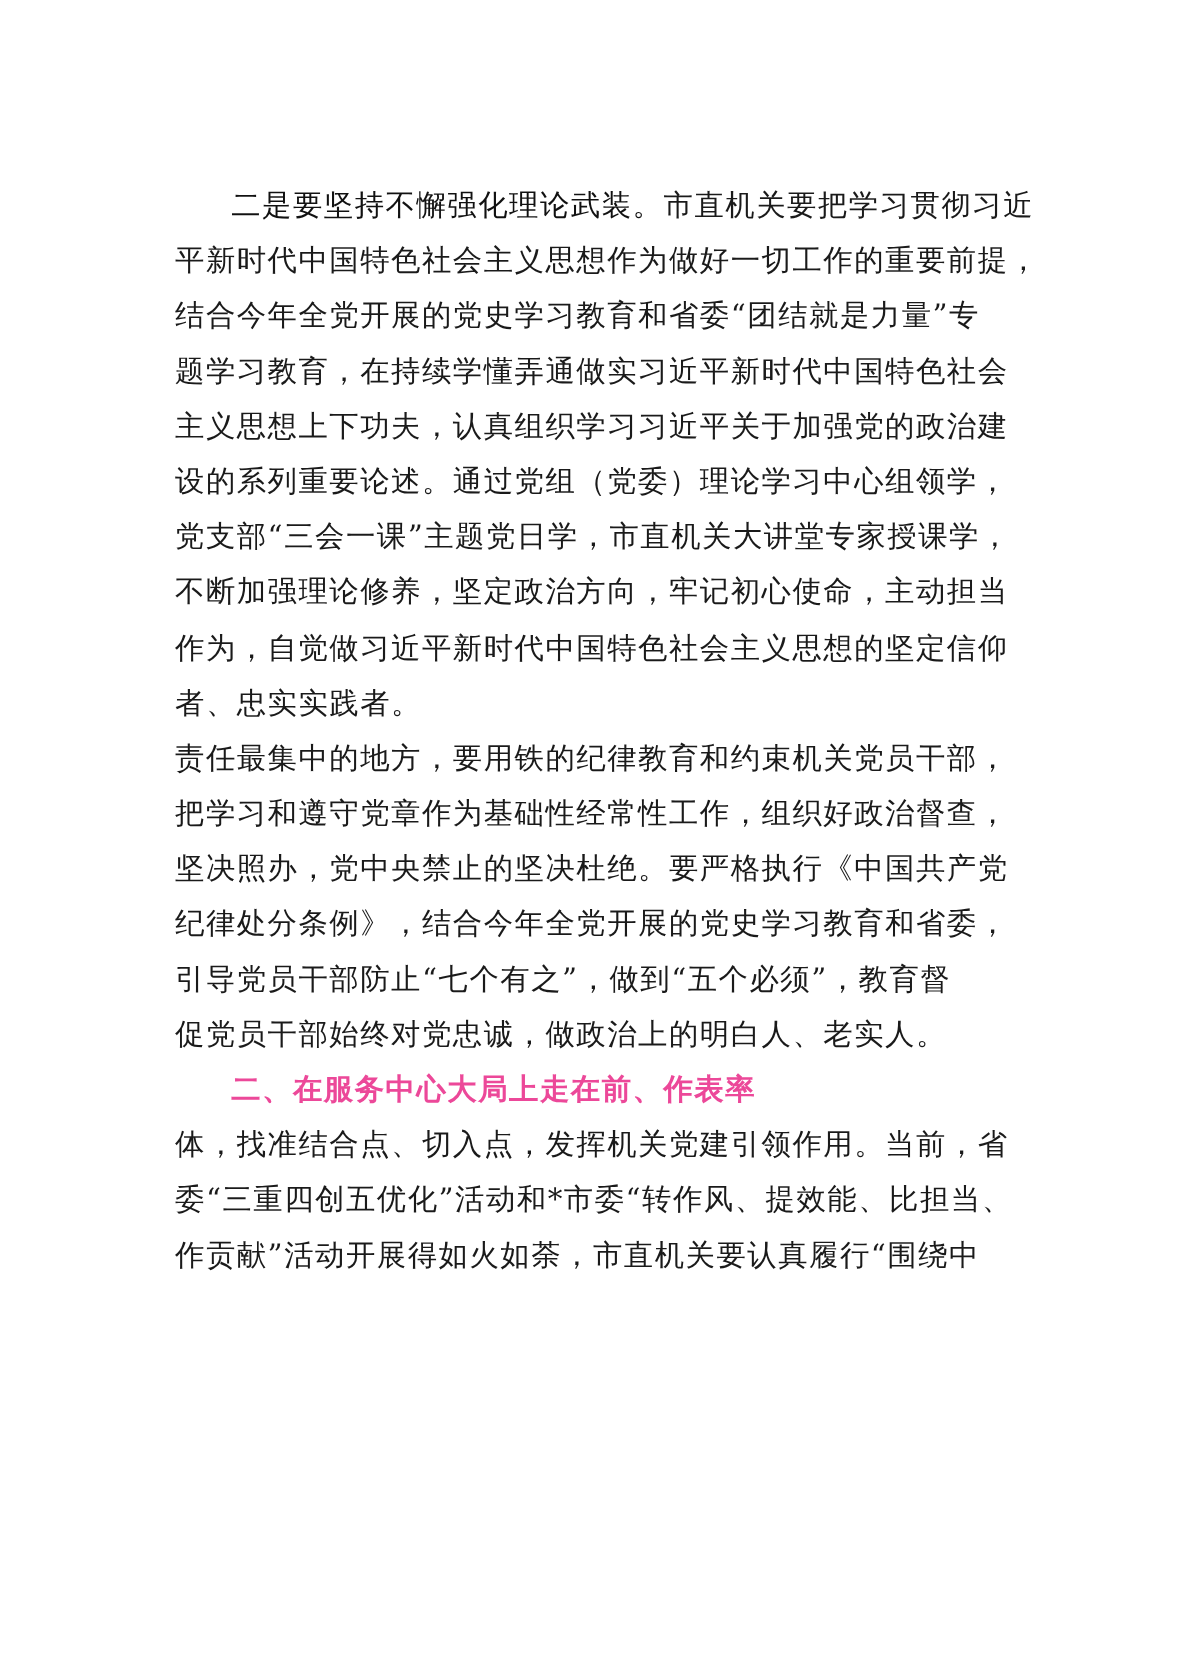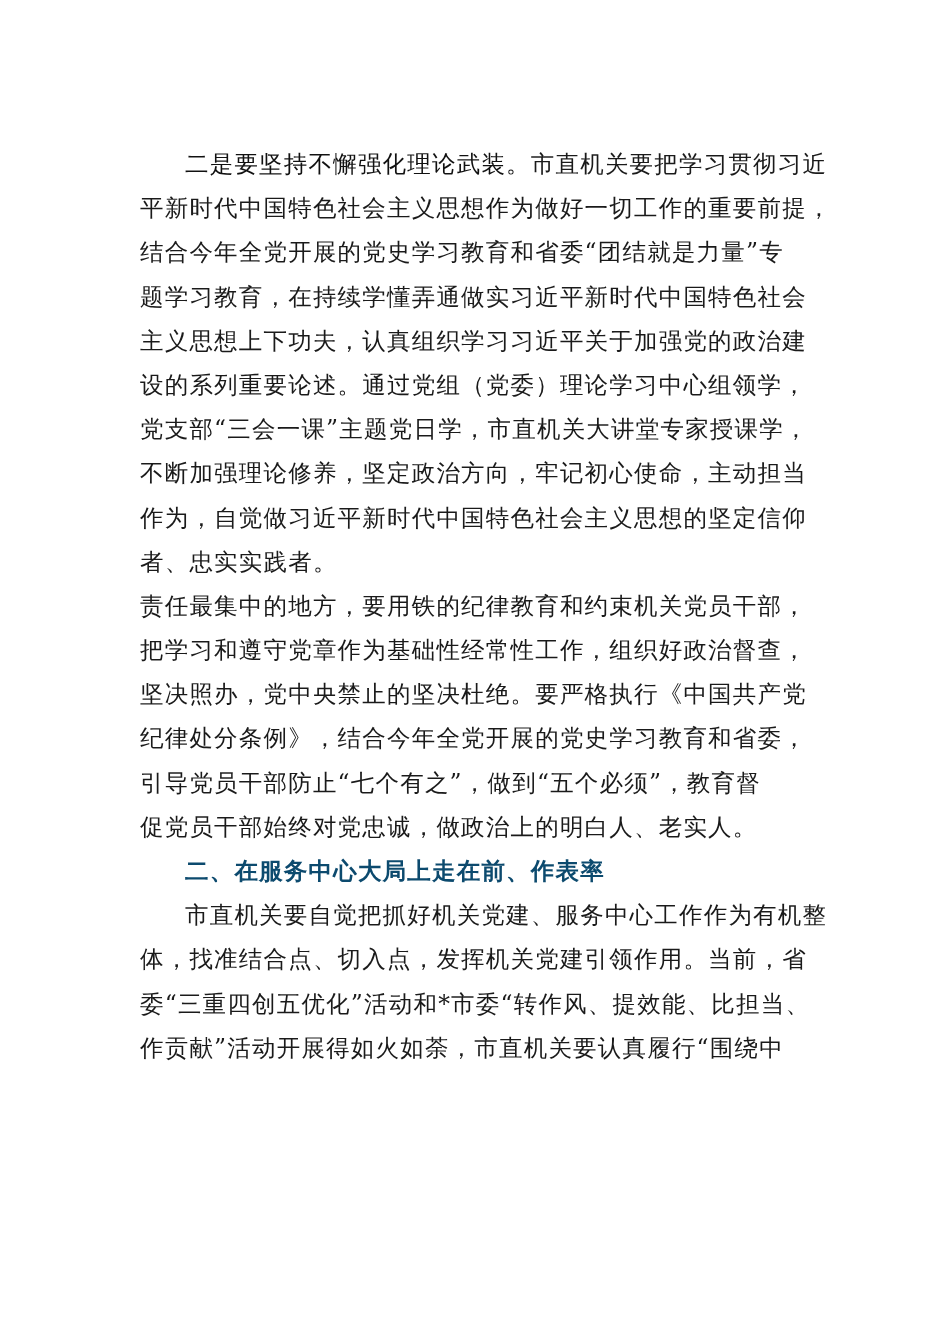--- a/index.html
+++ b/index.html
@@ -41,21 +41,21 @@
       padding-left: 45px;
     }
     .lead {
       font-family: "DejaVu Sans", "Liberation Sans", sans-serif;
       font-weight: normal;
       color: #111;
     }
     .heading {
       font-family: "DejaVu Sans", "Liberation Sans", sans-serif;
       font-weight: bold;
-      color: #0c4a6e;
+      color: #ec4899;
     }
   </style>
 </head>
 <body>
 
 <div class="page">
   <div class="body-text">
 
     <div>
       <div class="line indent">
@@ -77,20 +77,19 @@
       <div class="line">把学习和遵守党章作为基础性经常性工作，组织好政治督查，</div>
       <div class="line">坚决照办，党中央禁止的坚决杜绝。要严格执行《中国共产党</div>
       <div class="line">纪律处分条例》，结合今年全党开展的党史学习教育和省委，</div>
       <div class="line">引导党员干部防止“七个有之”，做到“五个必须”，教育督</div>
       <div class="line">促党员干部始终对党忠诚，做政治上的明白人、老实人。</div>
     </div>
 
     <div class="line indent heading">二、在服务中心大局上走在前、作表率</div>
 
     <div>
-      <div class="line indent">市直机关要自觉把抓好机关党建、服务中心工作作为有机整</div>
       <div class="line">体，找准结合点、切入点，发挥机关党建引领作用。当前，省</div>
       <div class="line">委“三重四创五优化”活动和*市委“转作风、提效能、比担当、</div>
       <div class="line">作贡献”活动开展得如火如荼，市直机关要认真履行“围绕中</div>
     </div>
 
   </div>
 </div>
 
 </body></html>

